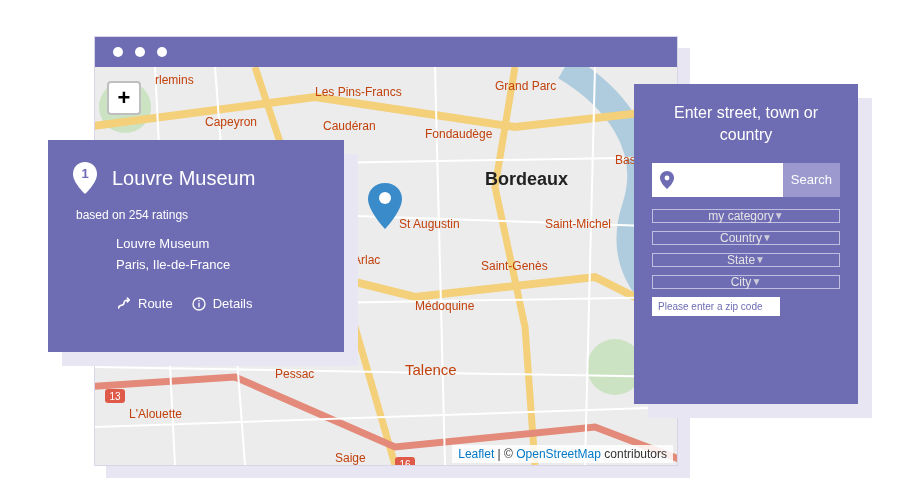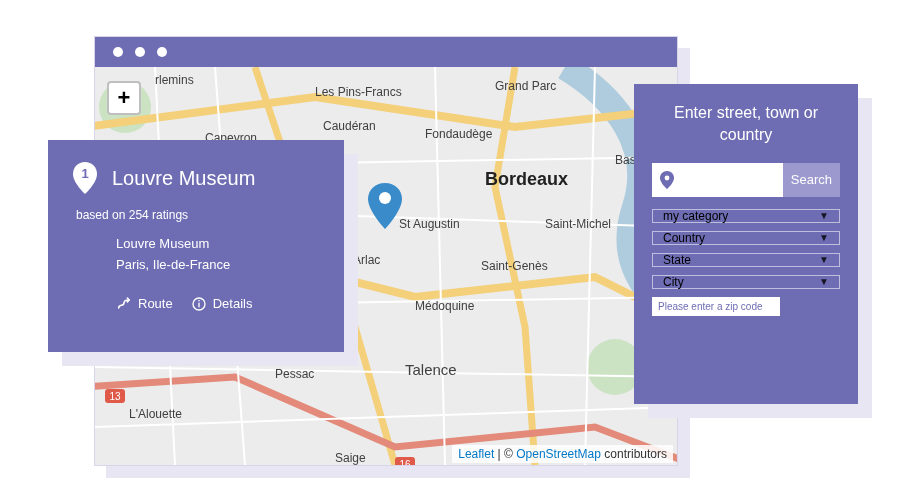--- a/index.html
+++ b/index.html
@@ -35,26 +35,26 @@
 
   
   .panel-shadow { position: absolute; left: 648px; top: 98px; width: 224px; height: 320px; background: #e8e6f2; }
   .panel { position: absolute; left: 634px; top: 84px; width: 224px; height: 320px; background: #6e6cb3; color: #fff; padding: 18px 18px 14px 18px; display: flex; flex-direction: column; }
   .panel h3 { font-size: 16px; font-weight: 400; text-align: center; line-height: 1.4; margin-bottom: 16px; }
   .search-row { display: flex; height: 34px; margin-bottom: 12px; }
   .search-row .pin-icon { background: #fff; width: 30px; display: flex; align-items: center; justify-content: center; }
   .search-row input { flex: 1; border: none; font-size: 13px; padding: 0 6px; outline: none; min-width: 0; }
   .search-row .btn { background: #9b99cd; color: #fff; border: none; font-size: 13px; padding: 0 8px; cursor: pointer; }
 
-  .dropdown { height: 14px; border: 1px solid #bfbde0; background: transparent; color: #000000; font-size: 12px; display: flex; align-items: center; justify-content: space-between; padding: 0 10px; margin-bottom: 8px; cursor: pointer; }
+  .dropdown { height: 14px; border: 1px solid #bfbde0; background: transparent; color: #e5e5e5; font-size: 12px; display: flex; align-items: center; justify-content: center; padding: 0 10px; margin-bottom: 8px; cursor: pointer; }
   .dropdown .chev { font-size: 10px; opacity: .8; }
 
   .zip { background: #fff; color: #6e6cb3; font-size: 10px; padding: 4px 6px; width: 128px; }
 
-  .roadlabel { position: absolute; font-size: 12px; color: #404040; white-space: nowrap; pointer-events: none; }
+  .roadlabel { position: absolute; font-size: 12px; color: #c2410c; white-space: nowrap; pointer-events: none; }
   .roadlabel.big { font-size: 18px; font-weight: 600; color: #222; }
 </style>
 </head>
 <body>
 
 <div class="window-shadow"></div>
 <div class="window">
   <div class="titlebar">
     <span class="dot"></span>
     <span class="dot"></span>
@@ -96,21 +96,21 @@
         </g>
       <g transform="translate(300,390)">
           <rect width="20" height="14" rx="3" fill="#e05a4a"></rect>
           <text x="10" y="11" font-size="10" fill="#fff" text-anchor="middle">16</text>
         </g>
     </svg>
 
     <span class="roadlabel" style="left:60px;top:6px;">rlemins</span>
     <span class="roadlabel" style="left:220px;top:18px;">Les Pins-Francs</span>
     <span class="roadlabel" style="left:400px;top:12px;">Grand Parc</span>
-    <span class="roadlabel" style="left:110px;top:48px;margin-top:16px;">Capeyron</span>
+    <span class="roadlabel" style="left:110px;top:48px;">Capeyron</span>
     <span class="roadlabel" style="left:228px;top:52px;">Caudéran</span>
     <span class="roadlabel" style="left:330px;top:60px;">Fondaudège</span>
     <span class="roadlabel big" style="left:390px;top:102px;">Bordeaux</span>
     <span class="roadlabel" style="left:520px;top:86px;">Bast</span>
     <span class="roadlabel" style="left:304px;top:150px;text-align:right;">St Augustin</span>
     <span class="roadlabel" style="left:258px;top:186px;">Arlac</span>
     <span class="roadlabel" style="left:386px;top:192px;">Saint-Genès</span>
     <span class="roadlabel" style="left:450px;top:150px;">Saint-Michel</span>
     <span class="roadlabel" style="left:320px;top:232px;">Médoquine</span>
     <span class="roadlabel" style="left:180px;top:300px;">Pessac</span>

